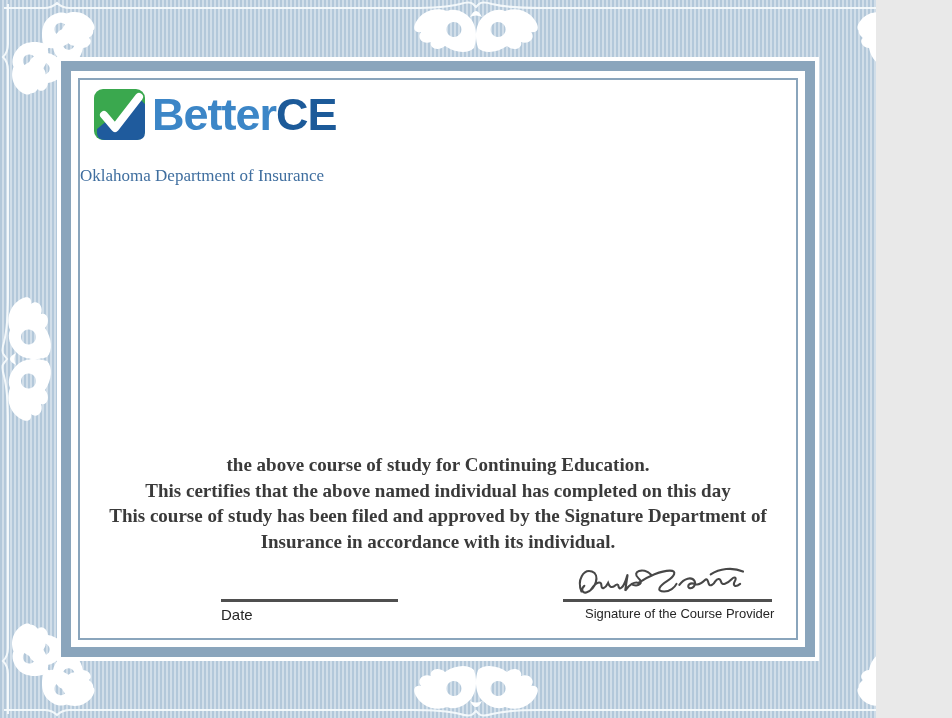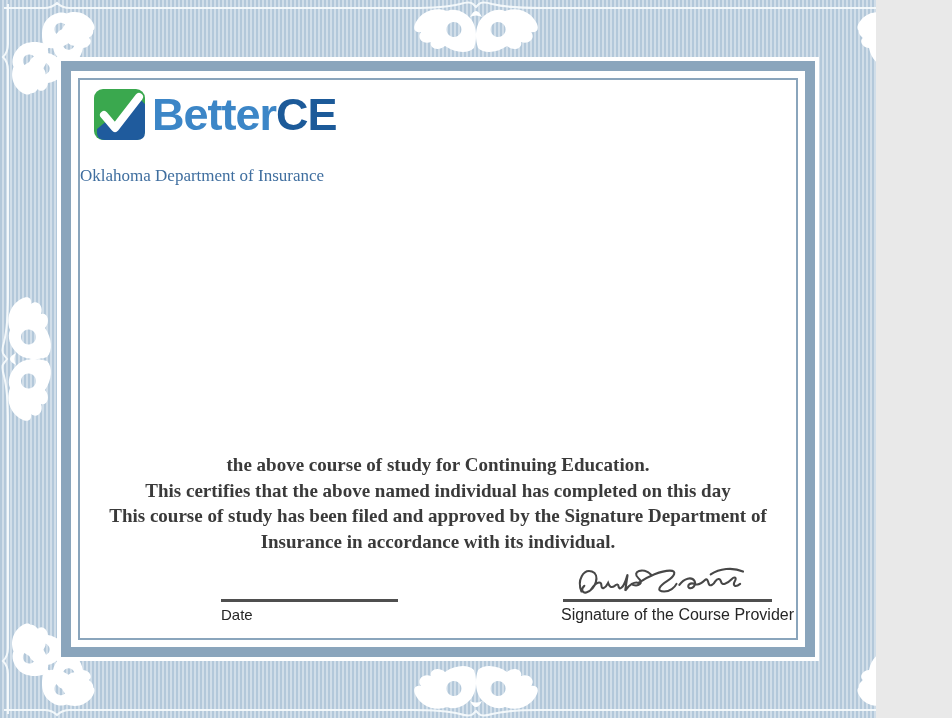--- a/index.html
+++ b/index.html
@@ -21,21 +21,21 @@
   .logo-text .b1{color:#3c86c7;}
   .logo-text .b2{color:#1c5a99;}
   .titles{position:absolute;left:0;right:16px;top:80px;text-align:left;
           font-family:"Liberation Serif",serif;color:#3f6e9f;font-size:17px;line-height:31px;}
   .bodytext{position:absolute;left:10px;right:10px;top:372px;text-align:center;
             font-family:"Liberation Serif",serif;font-weight:bold;font-size:19px;line-height:25.5px;color:#3a3a3a;}
   .rule{position:absolute;height:3px;background:#4f4f4f;}
   .date-rule{left:141px;top:519px;width:177px;}
   .sig-rule{left:483px;top:519px;width:209px;}
   .date-label{position:absolute;left:141px;top:526px;font-size:15px;color:#262626;}
-  .sig-label{position:absolute;left:481px;top:526px;width:209px;text-align:left;font-size:16px;color:#262626;white-space:nowrap;}
+  .sig-label{position:absolute;left:505px;top:526px;width:209px;text-align:left;font-size:13px;color:#262626;white-space:nowrap;}
   .sig-script{position:absolute;left:492px;top:482px;}
 </style>
 </head>
 <body>
 
 <div class="cert">
 
   <svg width="0" height="0" style="position:absolute" aria-hidden="true">
     <defs>
       <path id="wingR" fill="#ffffff" fill-rule="evenodd" d="M2 47 C-2 35 0 22 7 16 C13 10 22 7 29 10 C43 5 55 12 60 21 C64 28 61 32 55 31

